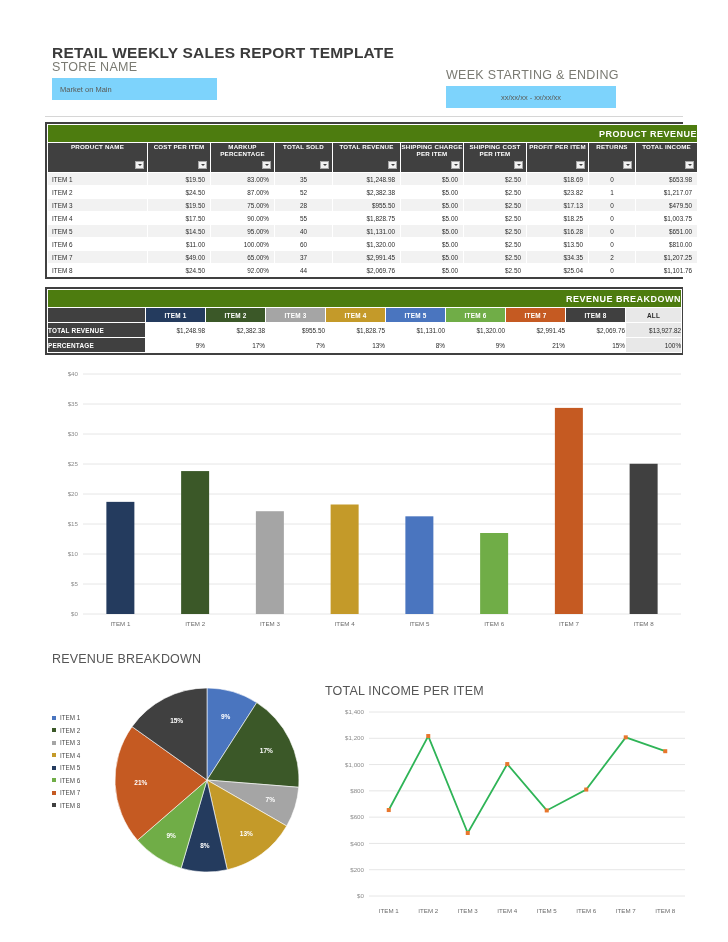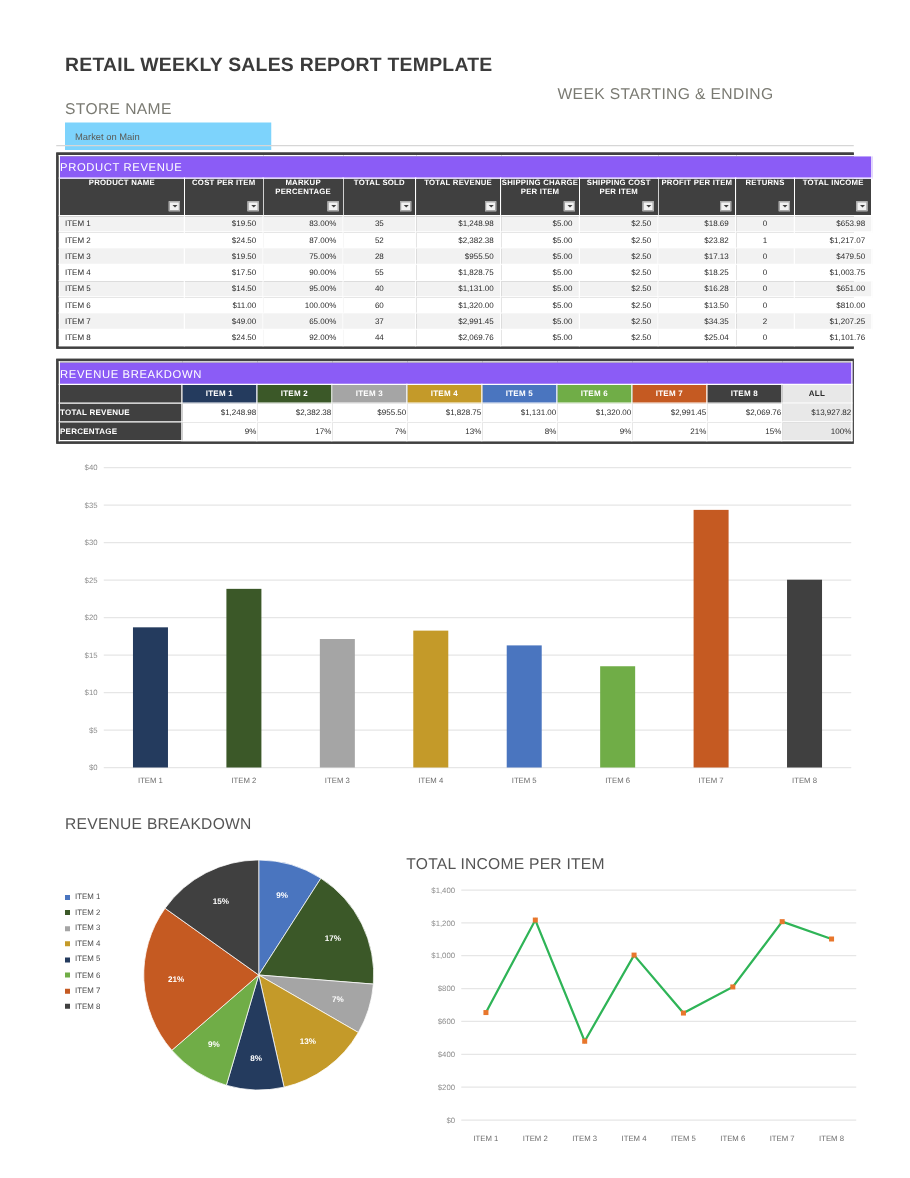--- a/index.html
+++ b/index.html
@@ -38,22 +38,22 @@
     position: absolute; left: 45px; top: 116px; width: 638px;
     border-top: 1px solid #d6d6d6;
   }
 
   
   .tbl-wrap { position: absolute; }
   table.grid { border-collapse: collapse; table-layout: fixed; }
   table.grid td, table.grid th { border: 1px solid #ffffff; padding: 0; }
 
   .banner {
-    background: #8b5cf6; color: #ffffff;
-    text-align: left; font-size: 9px; font-weight: normal;
+    background: #4d7c0f; color: #ffffff;
+    text-align: right; font-size: 9px; font-weight: bold;
     letter-spacing: 0.5px; height: 18px; vertical-align: middle;
   }
   .colhead {
     background: #404040; color: #ffffff;
     font-size: 6.2px; font-weight: bold; letter-spacing: 0.2px;
     text-align: center; vertical-align: top;
     padding: 4px 2px 0 2px; height: 30px;
     position: relative; line-height: 1.15;
   }
   .filter-btn {
@@ -110,28 +110,29 @@
   .legend-tx { font-size: 6.3px; color: #4a4a4a; }
   .pie-pct { font-size: 6.5px; font-weight: bold; fill: #ffffff; }
 </style>
 </head>
 <body>
 
 <div class="page">
 
   <div class="doc-title">RETAIL WEEKLY SALES REPORT TEMPLATE</div>
 
-  <div class="field-block" style="left:52px; top:80px; width:165px;">
+  <div class="field-block" style="left:52px; top:60px; width:165px;">
     <div class="field-label">STORE NAME</div>
     <div class="field-input">Market on Main</div>
   </div>
 
 
   <div class="field-block" style="left:446px; top:68px; width:170px;">
     <div class="field-label">WEEK STARTING &amp; ENDING</div>
+    <div class="field-input center">xx/xx/xx - xx/xx/xx</div>
   </div>
 
   <div class="hr-top"></div>
 
   <div class="tbl-wrap tbl-outer" style="left:45px; top:122px; width:638px;">
     <table class="grid" style="width:100%;">
       <colgroup>
         <col style="width:100px">
           <col style="width:63px">
           <col style="width:64px">

